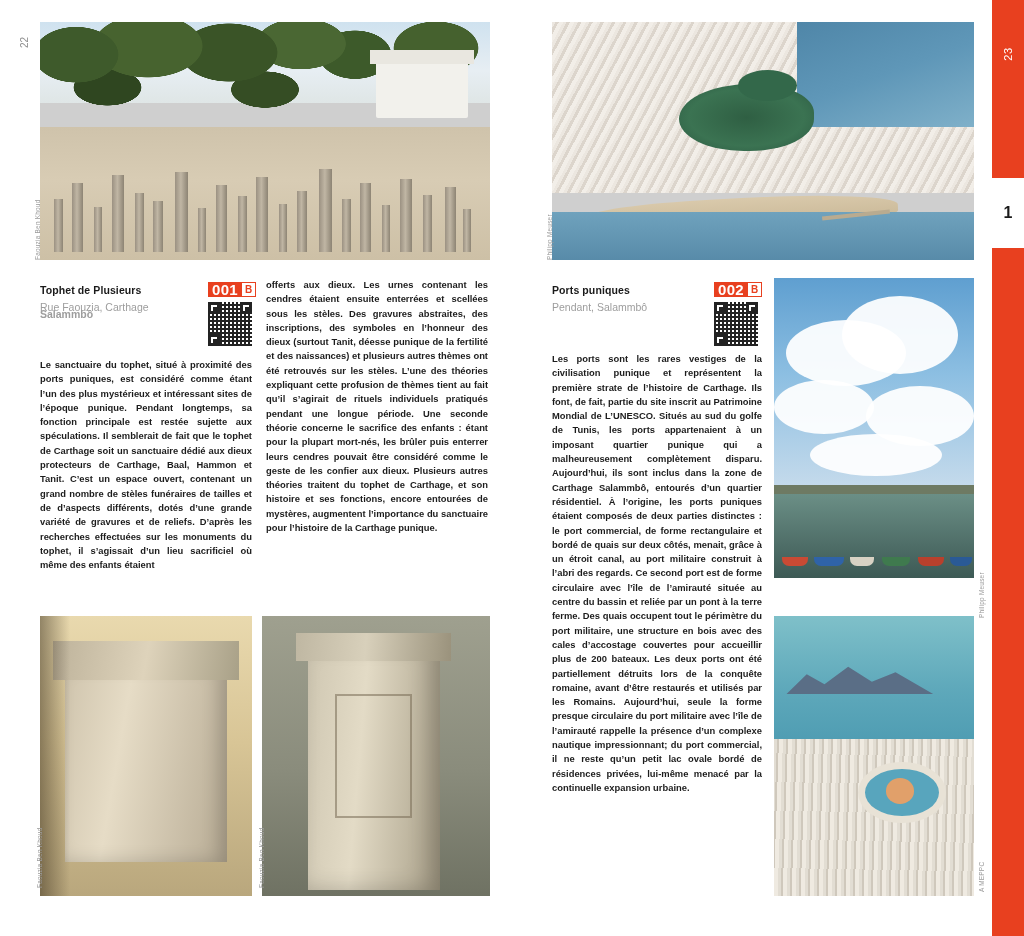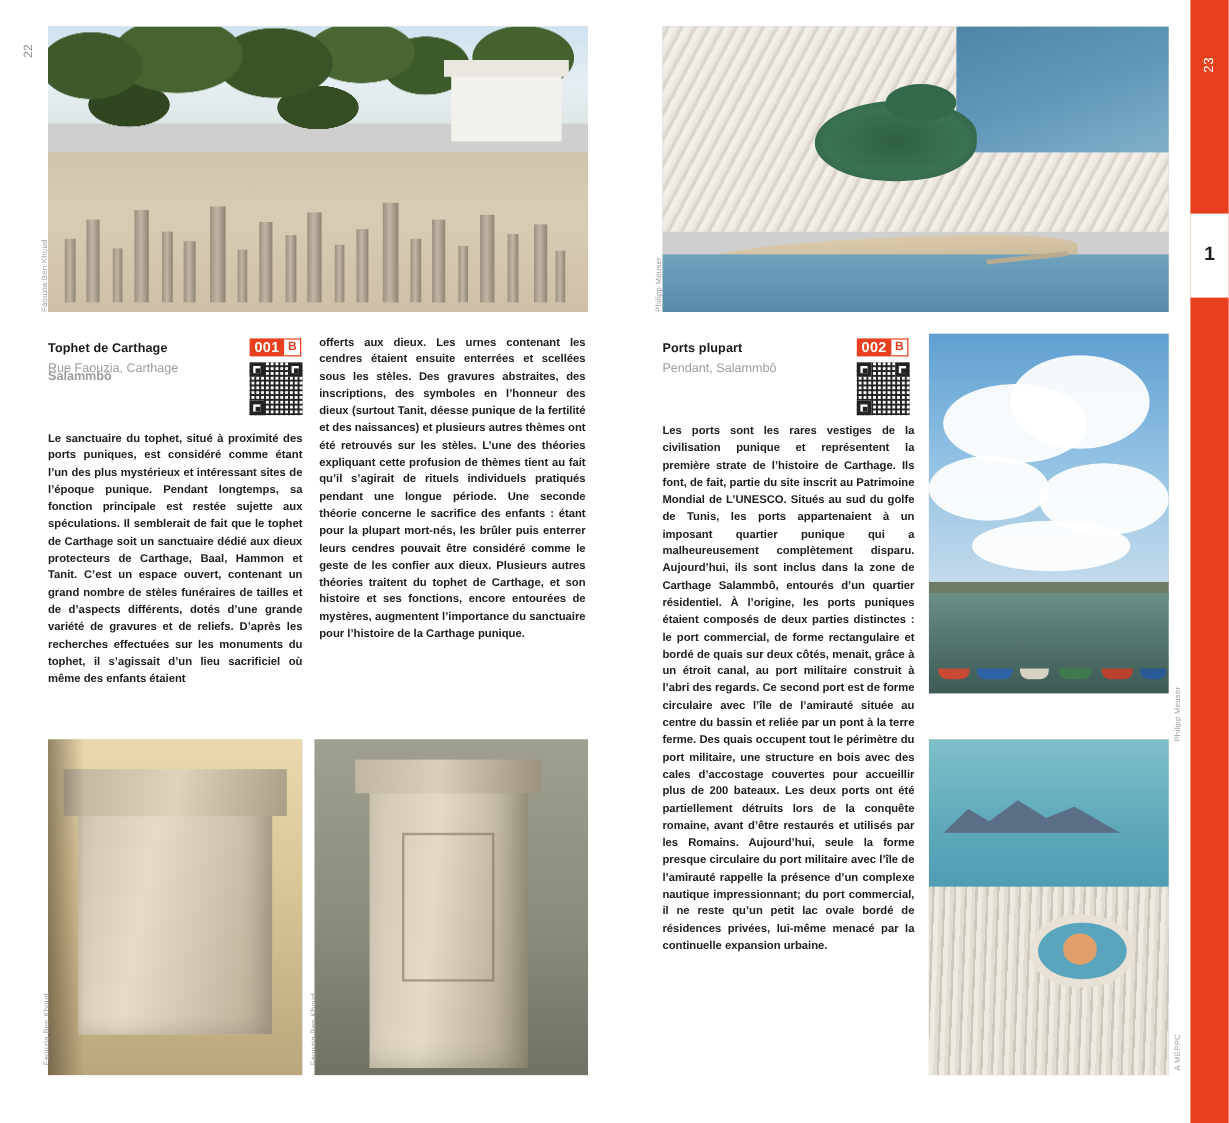--- a/index.html
+++ b/index.html
@@ -268,21 +268,21 @@
   }
 
   .badge {
     position:absolute;
     display:flex; align-items:stretch;
     height: 15px;
   }
   .badge .num {
     background: #e8401f;
     color: #ffffff;
-    font-size: 12px;
+    font-size: 15px;
     font-weight: bold;
     line-height: 15px;
     padding: 0 4px;
     letter-spacing: .3px;
   }
   .badge .letter {
     background: #ffffff;
     color: #e8401f;
     border: 1.5px solid #e8401f;
     border-left: none;
@@ -365,21 +365,21 @@
       <i style="left:71%; width:11px; height:52%;"></i>
       <i style="left:76%; width:8px;  height:35%;"></i>
       <i style="left:80%; width:12px; height:55%;"></i>
       <i style="left:85%; width:9px;  height:43%;"></i>
       <i style="left:90%; width:11px; height:49%;"></i>
       <i style="left:94%; width:8px;  height:32%;"></i>
     </div>
   </div>
   <div class="credit" style="left:34px; top:260px;">Faouzia Ben Khoud</div>
 
-  <div class="art-title" style="left:40px; top:284px;">Tophet de Carthage</div>
+  <div class="art-title" style="left:40px; top:284px;">Tophet de Plusieurs</div>
   <div class="art-sub" style="left:40px; top:300px; width:170px;">Rue Faouzia, Carthage</div>
   <div class="art-sub" style="left:40px; top:307px; width:170px;font-weight:bold;">Salammbô</div>
 
   <div class="badge" style="left:208px; top:282px;">
     <div class="num">001</div>
     <div class="letter">B</div>
   </div>
   <div class="qr" style="left:208px; top:302px;">
     <div class="eye tl"></div>
     <div class="eye tr"></div>
@@ -413,21 +413,21 @@
     <div class="city"></div>
     <div class="seaTop"></div>
     <div class="lagoon"></div>
     <div class="lagoon2"></div>
     <div class="beach"></div>
     <div class="seaBottom"></div>
     <div class="pier"></div>
   </div>
   <div class="credit" style="left:546px; top:260px;">Philipp Meuser</div>
 
-  <div class="art-title" style="left:552px; top:284px;">Ports plupart</div>
+  <div class="art-title" style="left:552px; top:284px;">Ports puniques</div>
   <div class="art-sub" style="left:552px; top:300px; width:170px;">Pendant, Salammbô</div>
 
   <div class="badge" style="left:714px; top:282px;">
     <div class="num">002</div>
     <div class="letter">B</div>
   </div>
   <div class="qr" style="left:714px; top:302px;">
     <div class="eye tl"></div>
     <div class="eye tr"></div>
     <div class="eye bl"></div>

